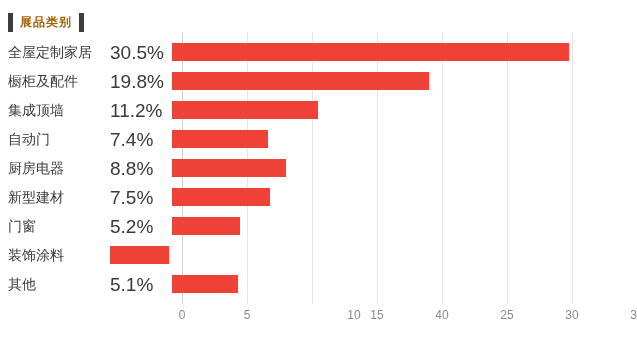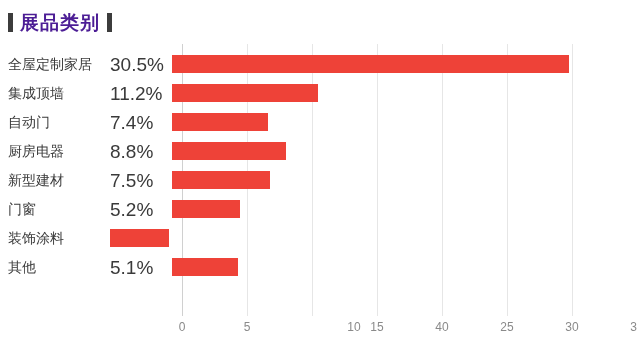--- a/index.html
+++ b/index.html
@@ -28,33 +28,33 @@
     align-items: center;
     height: 28px;
   }
   .title-bar {
     width: 5px;
     height: 19px;
     background: #3c3c3c;
     display: inline-block;
   }
   .title-text {
-    font-size: 19px;
+    font-size: 12px;
     font-weight: bold;
-    color: #4c1d95;
+    color: #a16207;
     margin: 0 7px;
     letter-spacing: 1px;
     line-height: 19px;
   }
 
   
   .chart {
     position: absolute;
     left: 0;
-    top: 44px;
+    top: 32px;
     width: 506px;
     height: 297px;
     text-decoration: underline;
   }
   .rows {
     position: absolute;
     left: 0;
     top: 6px;
     width: 637px;
   }
@@ -151,20 +151,27 @@
         <div class="gridline" style="left: 325px;"></div>
         <div class="gridline" style="left: 390px;"></div>
       </div>
 
     <div class="rows">
         <div class="row">
           <div class="cat-label">全屋定制家居</div>
           <div class="cat-value">30.5%</div>
           <div class="bar-cell">
             <div class="bar" style="width: 396.5px; background: rgb(238, 66, 56);"></div>
+          </div>
+        </div>
+        <div class="row">
+          <div class="cat-label">橱柜及配件</div>
+          <div class="cat-value">19.8%</div>
+          <div class="bar-cell">
+            <div class="bar" style="width: 257.4px; background: rgb(238, 66, 56);"></div>
           </div>
         </div>
         <div class="row">
           <div class="cat-label">集成顶墙</div>
           <div class="cat-value">11.2%</div>
           <div class="bar-cell">
             <div class="bar" style="width: 145.6px; background: rgb(238, 66, 56);"></div>
           </div>
         </div>
         <div class="row">

